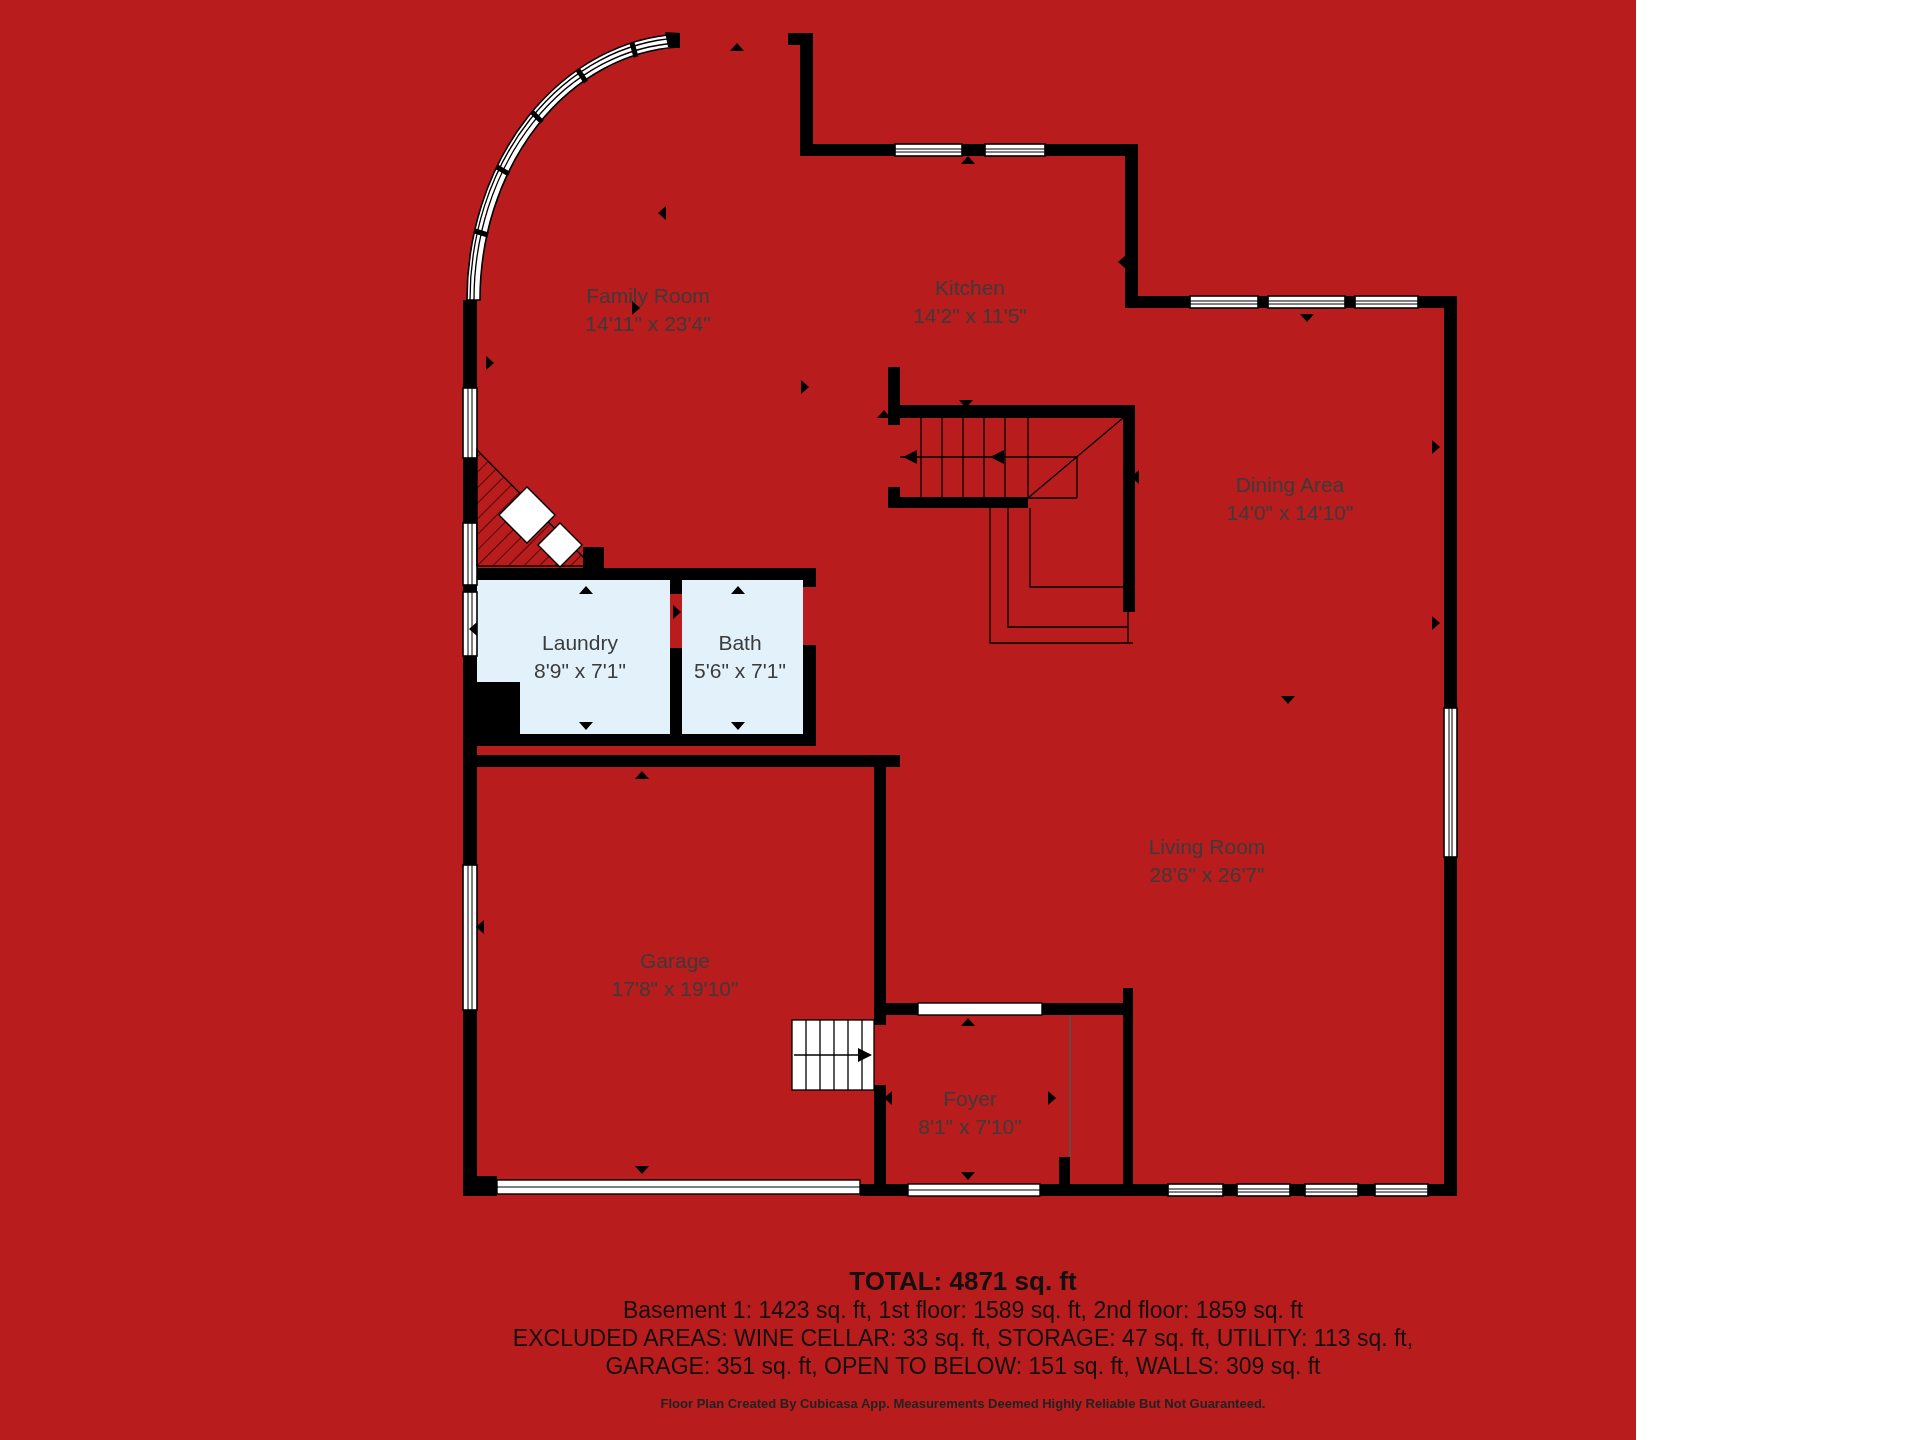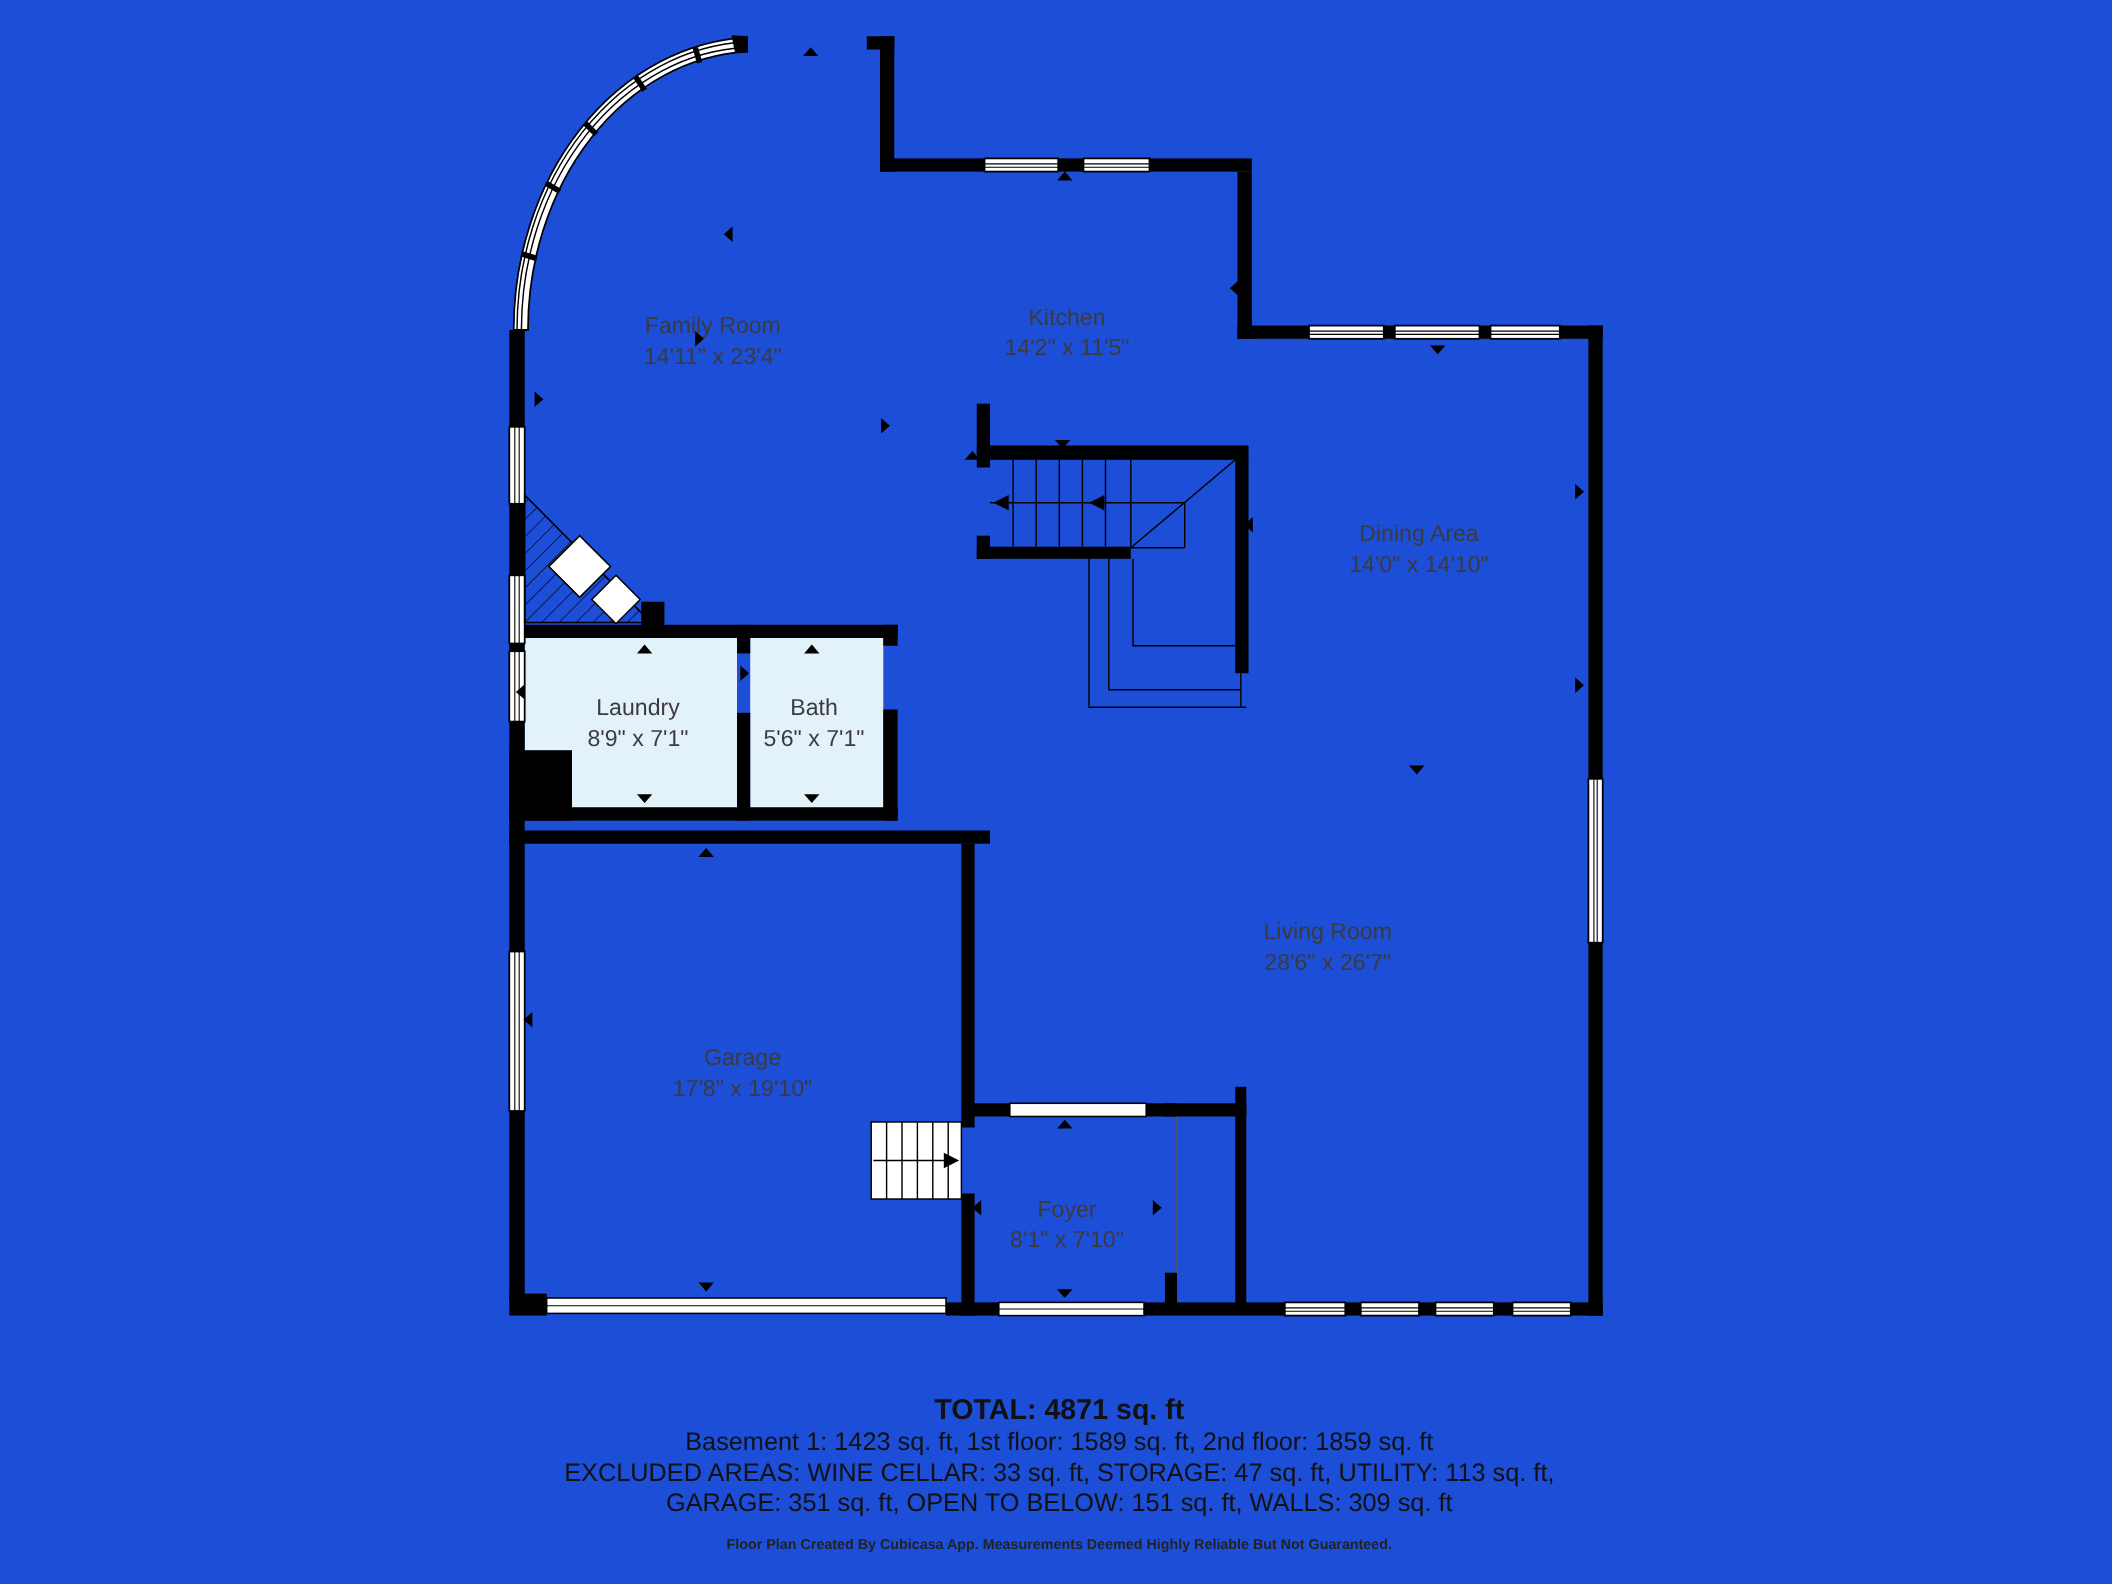--- a/index.html
+++ b/index.html
@@ -1,16 +1,16 @@
 <!DOCTYPE html>
 <html><head>
 <meta charset="utf-8">
 <style>
   html,body{margin:0;padding:0;background:#ffffff;}
-  .page{position:relative;width:1920px;height:1440px;background:#1d4ed8;font-family:"Liberation Sans",sans-serif;overflow:hidden;}
+  .page{position:relative;width:1588px;height:1440px;background:#b91c1c;font-family:"Liberation Sans",sans-serif;overflow:hidden;padding-left:48px;}
   svg{position:absolute;left:0;top:0;}
   .room-name,.room-dims{font-family:"Liberation Sans",sans-serif;font-size:21px;fill:#3b3b3b;text-anchor:middle;}
   .total-line{font-family:"Liberation Sans",sans-serif;font-size:26px;font-weight:bold;fill:#111;text-anchor:middle;}
   .sum-line{font-family:"Liberation Sans",sans-serif;font-size:23px;fill:#111;text-anchor:middle;}
   .disc-line{font-family:"Liberation Sans",sans-serif;font-size:13px;font-weight:bold;fill:#222;text-anchor:middle;}
   .wall{fill:#000;stroke:none;}
   .win{fill:#fff;stroke:#000;stroke-width:1.6;}
   .winline{stroke:#000;stroke-width:1;}
   .thin{stroke:#000;stroke-width:1.3;fill:none;}
   .opening{fill:#fff;stroke:#000;stroke-width:1.4;}

